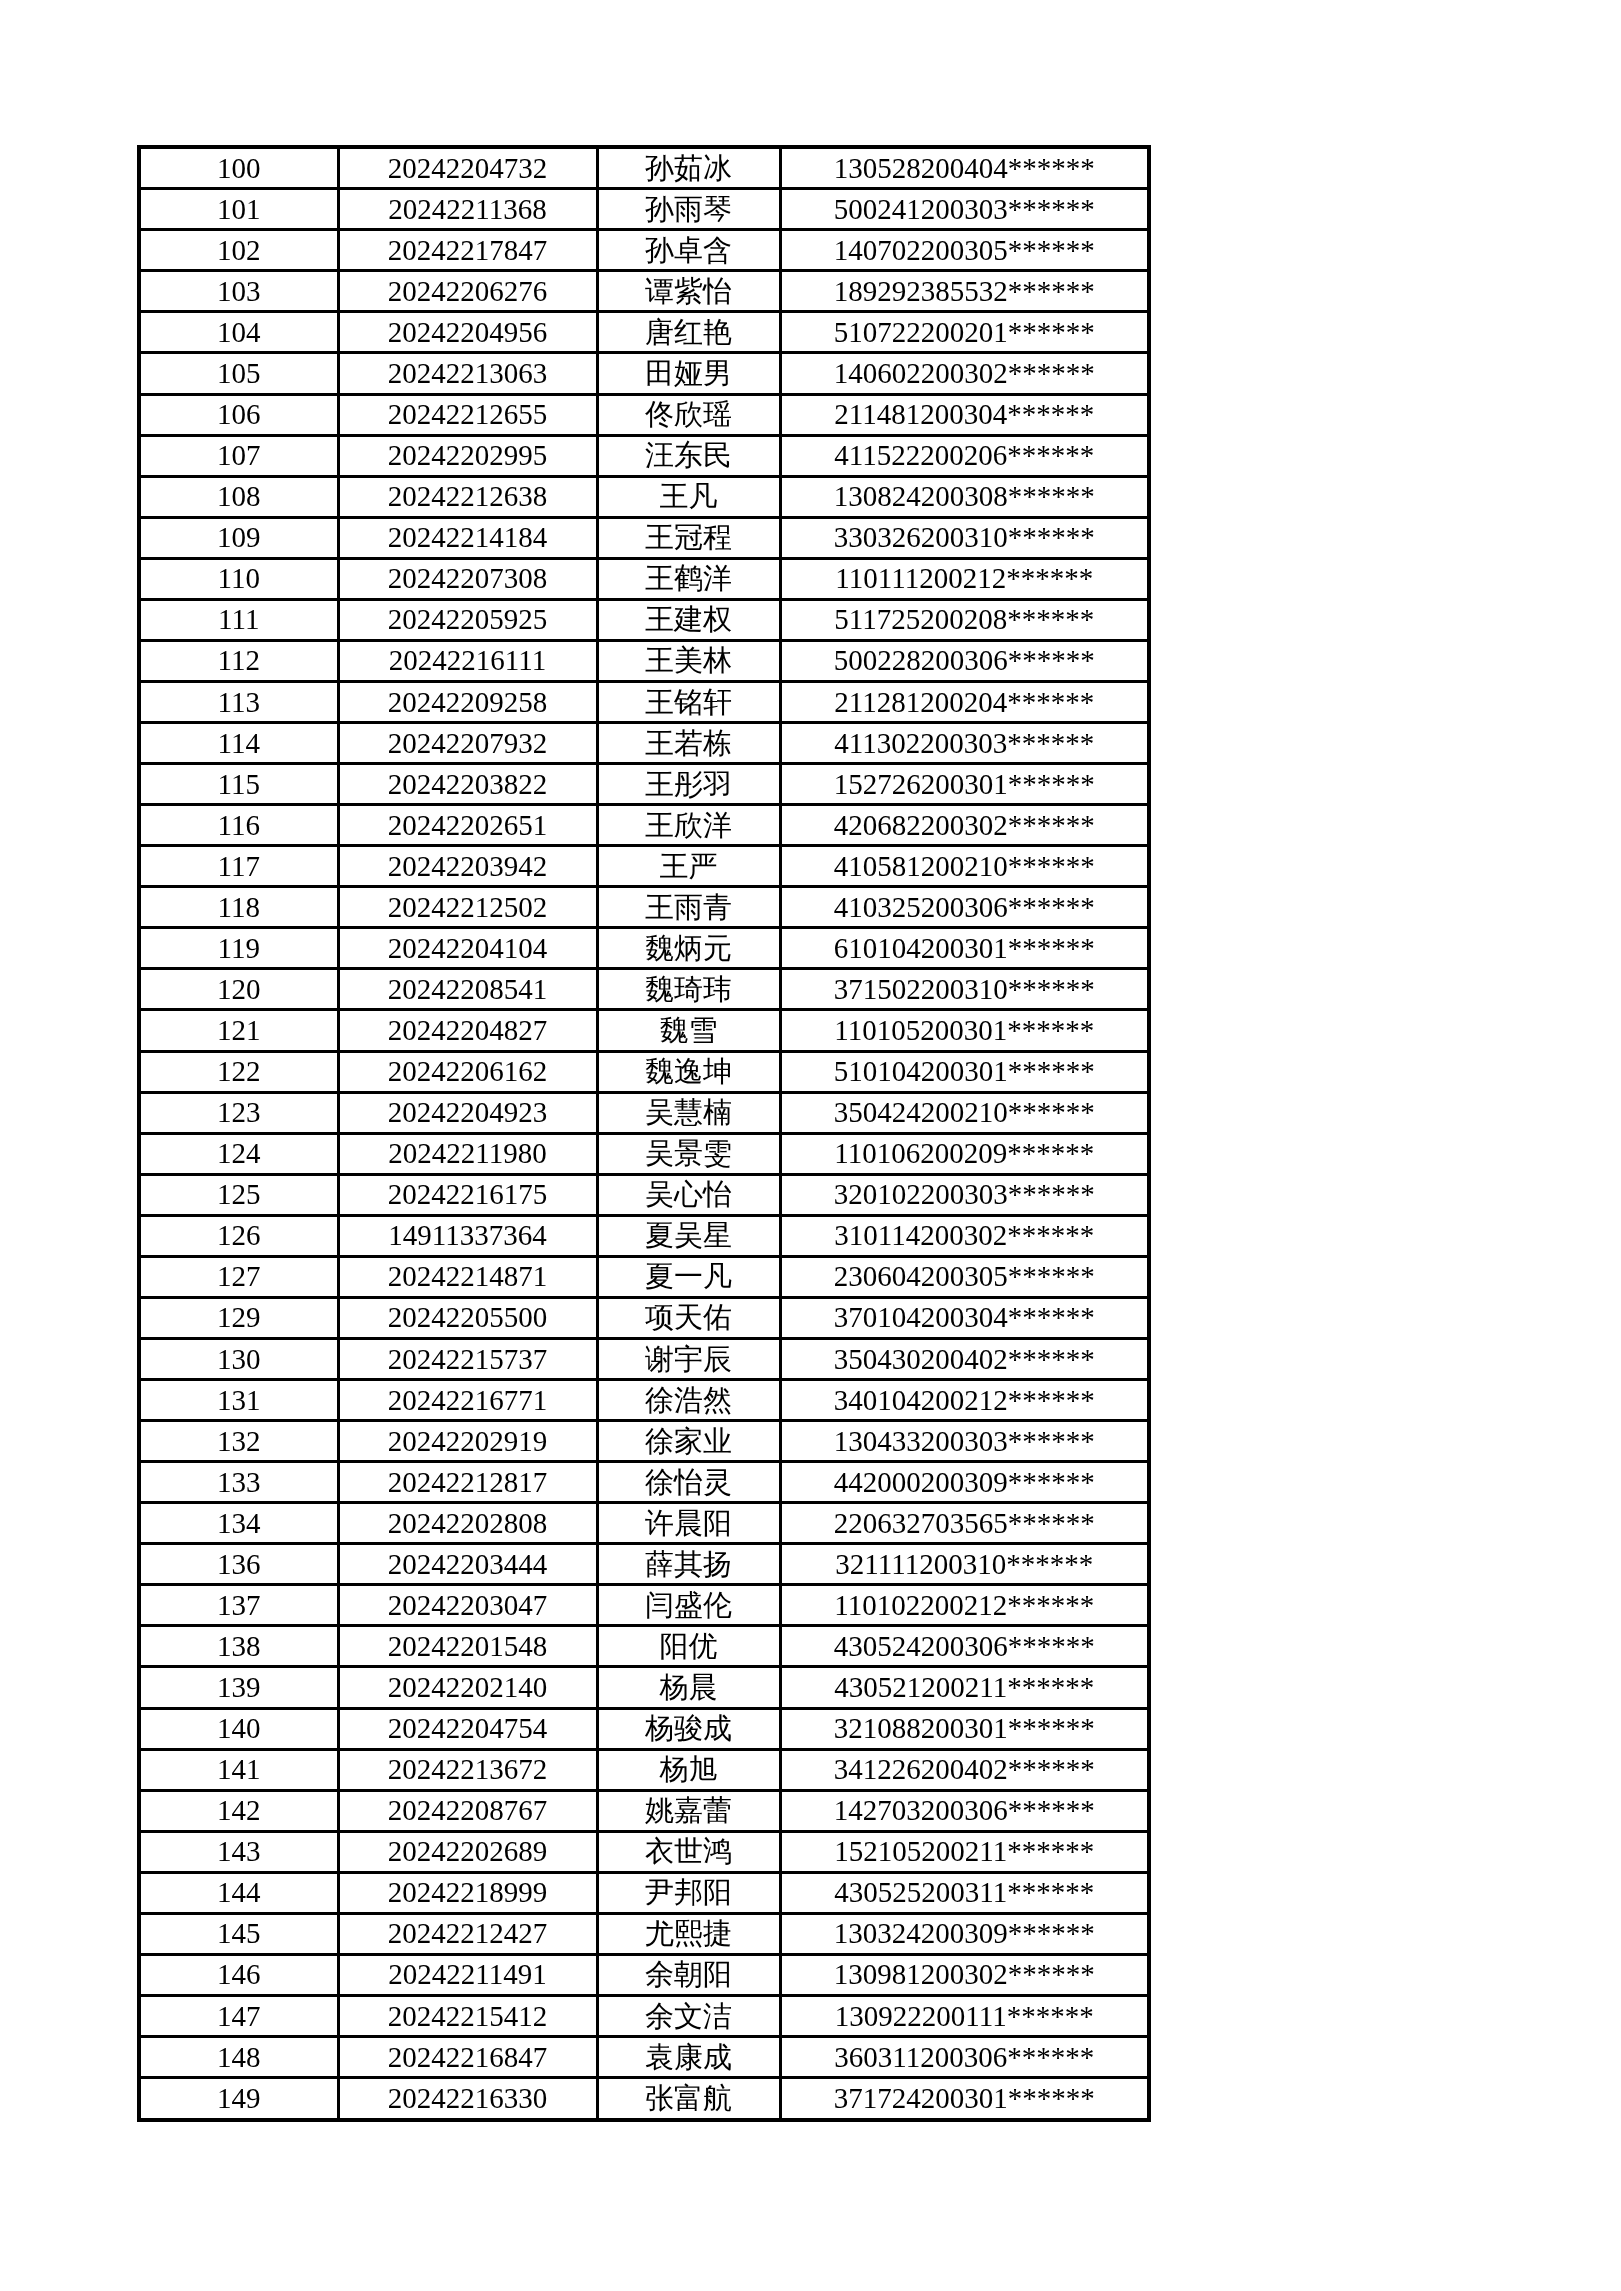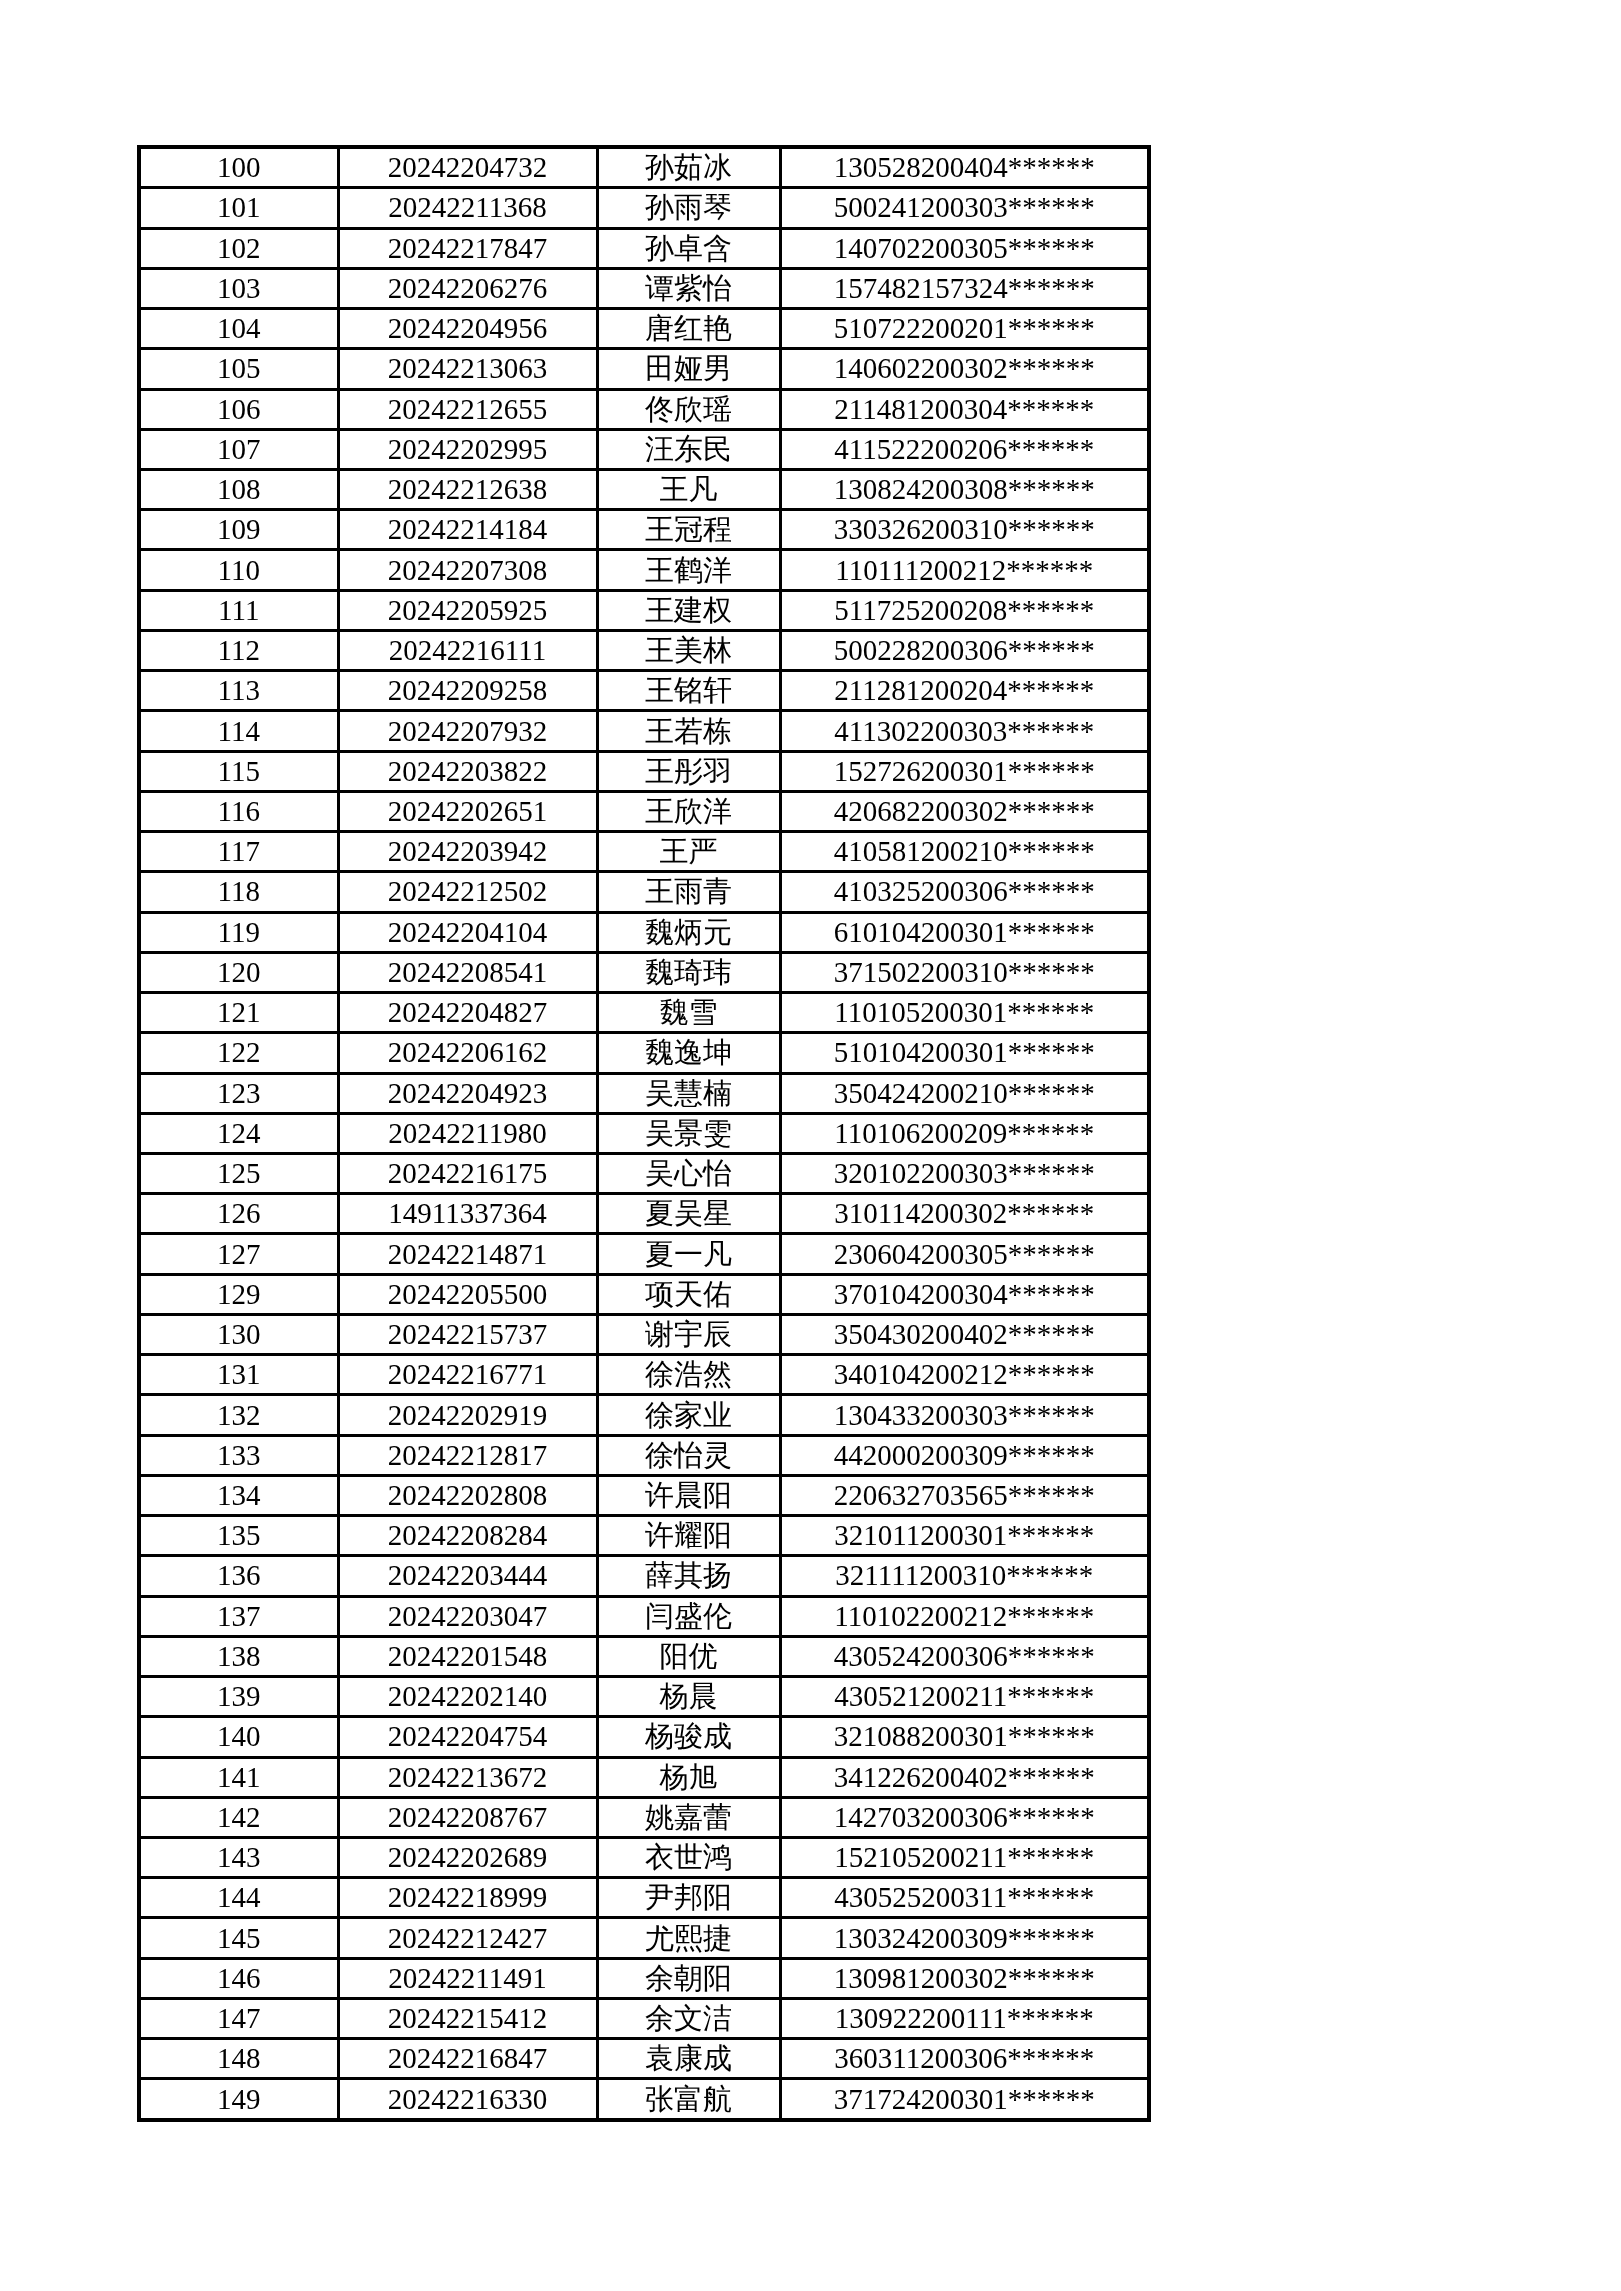--- a/index.html
+++ b/index.html
@@ -70,21 +70,21 @@
         <tr>
           <td>102</td>
           <td>20242217847</td>
           <td>孙卓含</td>
           <td>140702200305******</td>
         </tr>
         <tr>
           <td>103</td>
           <td>20242206276</td>
           <td>谭紫怡</td>
-          <td>157482157324******</td>
+          <td>189292385532******</td>
         </tr>
         <tr>
           <td>104</td>
           <td>20242204956</td>
           <td>唐红艳</td>
           <td>510722200201******</td>
         </tr>
         <tr>
           <td>105</td>
           <td>20242213063</td>
@@ -251,26 +251,20 @@
           <td>133</td>
           <td>20242212817</td>
           <td>徐怡灵</td>
           <td>442000200309******</td>
         </tr>
         <tr>
           <td>134</td>
           <td>20242202808</td>
           <td>许晨阳</td>
           <td>220632703565******</td>
-        </tr>
-        <tr>
-          <td>135</td>
-          <td>20242208284</td>
-          <td>许耀阳</td>
-          <td>321011200301******</td>
         </tr>
         <tr>
           <td>136</td>
           <td>20242203444</td>
           <td>薛其扬</td>
           <td>321111200310******</td>
         </tr>
         <tr>
           <td>137</td>
           <td>20242203047</td>

